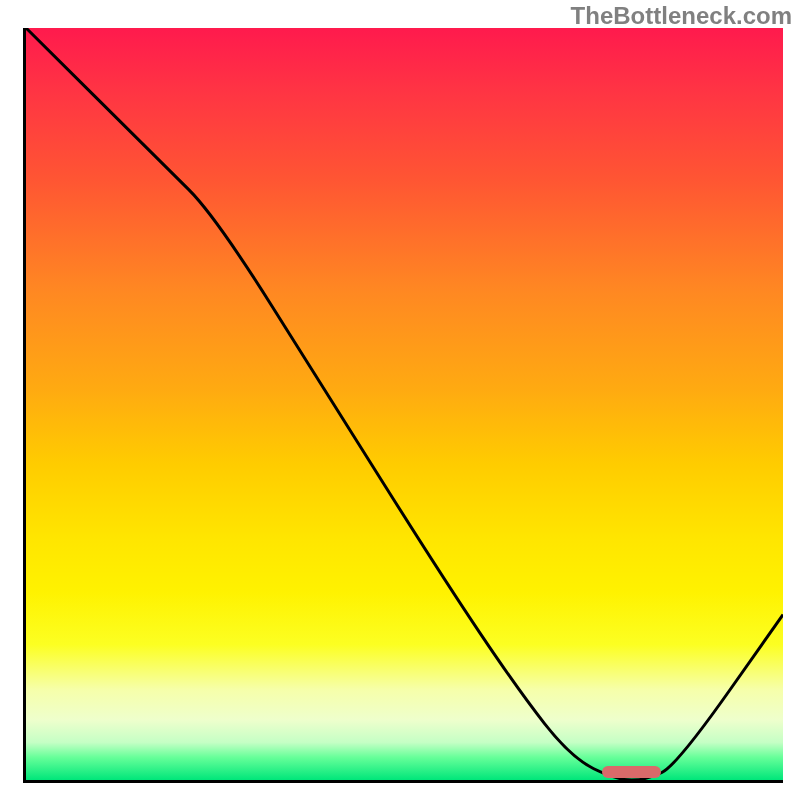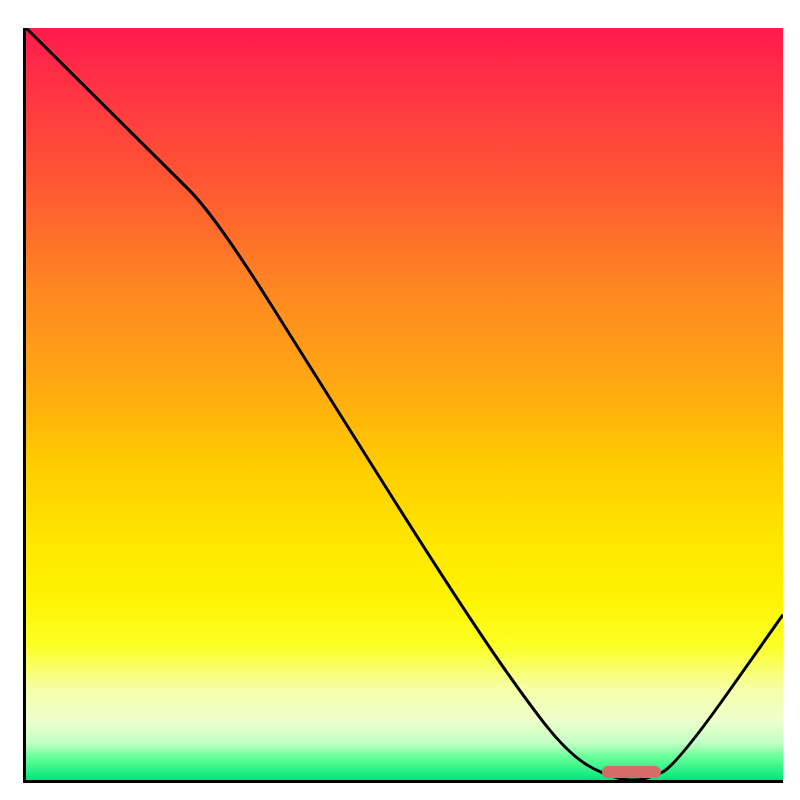--- a/index.html
+++ b/index.html
@@ -73,20 +73,21 @@
     background: #d96a6a;
     border-radius: 6px;
     z-index: 3;
   }
 </style>
 </head>
 <body>
 
 <div class="chart-container">
 
+  <div class="watermark">TheBottleneck.com</div>
 
   <div class="plot-area">
     <div class="gradient-bg"></div>
 
     <svg class="curve-layer" viewBox="0 0 757 752" preserveAspectRatio="none">
       <path id="curve-path" d="M 0,0 Q 0,0 68.13,67.68 Q 136.26,135.36 162.755,161.68 Q 189.25,188 246.025,278.24 Q 302.8,368.48 359.57500000000005,458.72 Q 416.35,548.96 454.20000000000005,605.36 Q 492.05,661.76 518.545,695.6 Q 545.04,729.44 567.75,740.72 Q 590.46,752 605.6,752 Q 620.74,752 635.88,744.48 Q 651.02,736.96 704.01,661.76 T 757,586.56" fill="none" stroke="#000" stroke-width="3"></path>
     </svg>
 
     <div id="optimal-marker" class="marker" style="left: 575.698px; top: 738px; width: 59.803px; height: 12px; background: rgb(217, 106, 106);"></div>
   </div>

